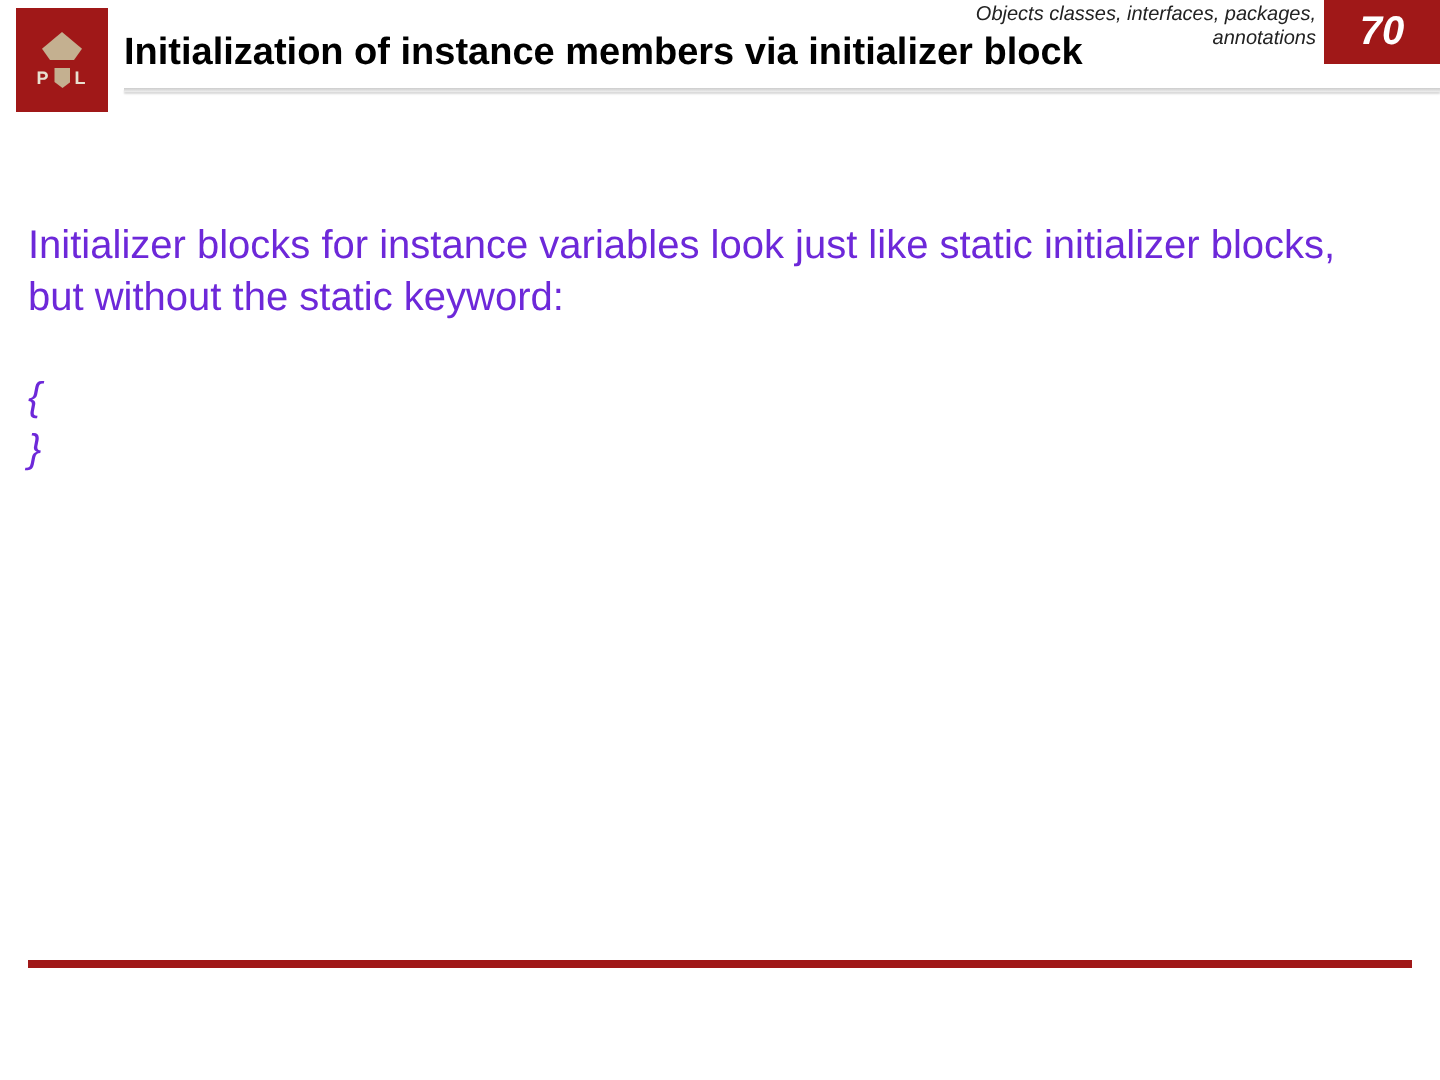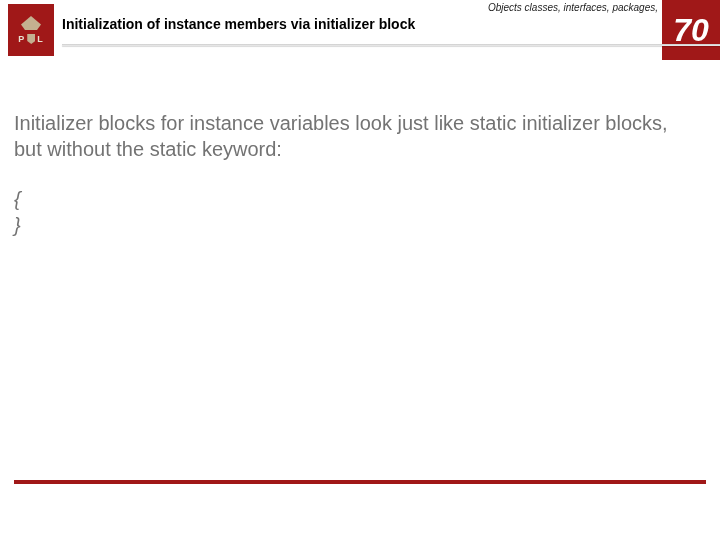--- a/index.html
+++ b/index.html
@@ -64,34 +64,34 @@
       font-size: 10px;
       font-style: italic;
       color: #222;
       text-align: right;
       line-height: 1.2;
     }
     .slide-title {
       position: absolute;
       left: 0;
       top: 16px;
-      font-size: 14px;
+      font-size: 19px;
       font-weight: bold;
       color: #000;
       white-space: nowrap;
     }
     .page-num {
       position: absolute;
       right: 0;
       top: 0;
       width: 58px;
-      height: 60px;
+      height: 32px;
       background: #a01818;
       color: #fff;
-      font-size: 32px;
+      font-size: 20px;
       font-weight: bold;
       font-style: italic;
       display: flex;
       align-items: center;
       justify-content: center;
     }
     .header-underline {
       position: absolute;
       left: 62px;
       right: 0;
@@ -99,21 +99,21 @@
       height: 2px;
       background: linear-gradient(to bottom, #ccc 0%, #eee 100%);
       box-shadow: 0 1px 1px rgba(0,0,0,0.15);
     }
     .content {
       position: absolute;
       left: 14px;
       right: 20px;
       top: 110px;
       font-size: 20px;
-      color: #737373;
+      color: #6d28d9;
       line-height: 1.3;
     }
     .para1 { margin-bottom: 24px; }
     .codeblock {
       font-style: italic;
       margin-bottom: 24px;
     }
     .codeblock div { line-height: 1.3; }
     .bullets div { line-height: 1.3; }
     .footer-line {
@@ -133,20 +133,21 @@
     <div class="eagle"></div>
     <div class="p-l">
       <span>P</span>
       <span class="shield"></span>
       <span>L</span>
     </div>
   </div>
   <div class="title-area">
     <div class="breadcrumb">
       <div>Objects classes, interfaces, packages,</div>
+      <div>annotations</div>
     </div>
     <div class="slide-title">Initialization of instance members via initializer block</div>
   </div>
   <div class="page-num">70</div>
   <div class="header-underline"></div>
 </div>
 
 <div class="content">
   <div class="para1">Initializer blocks for instance variables look just like static initializer blocks, but without the static keyword:</div>
   <div class="codeblock">

